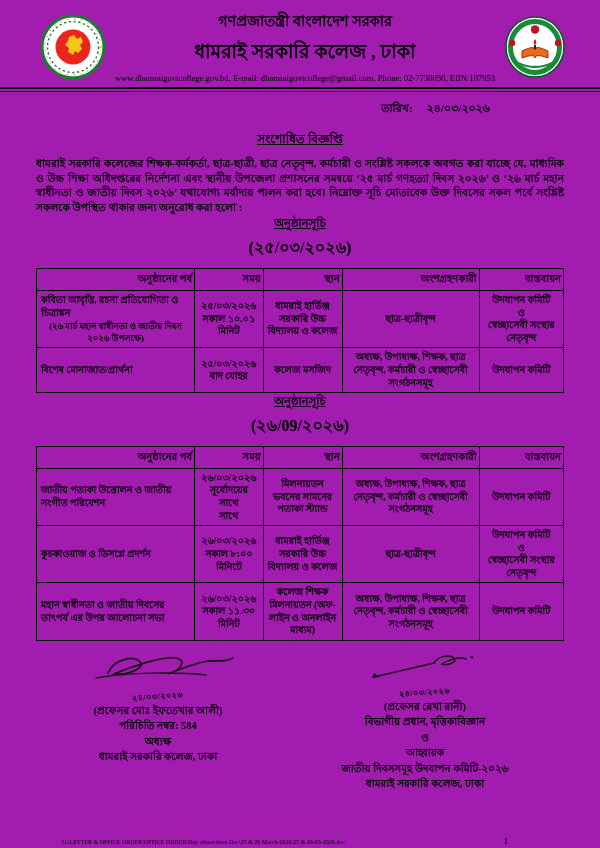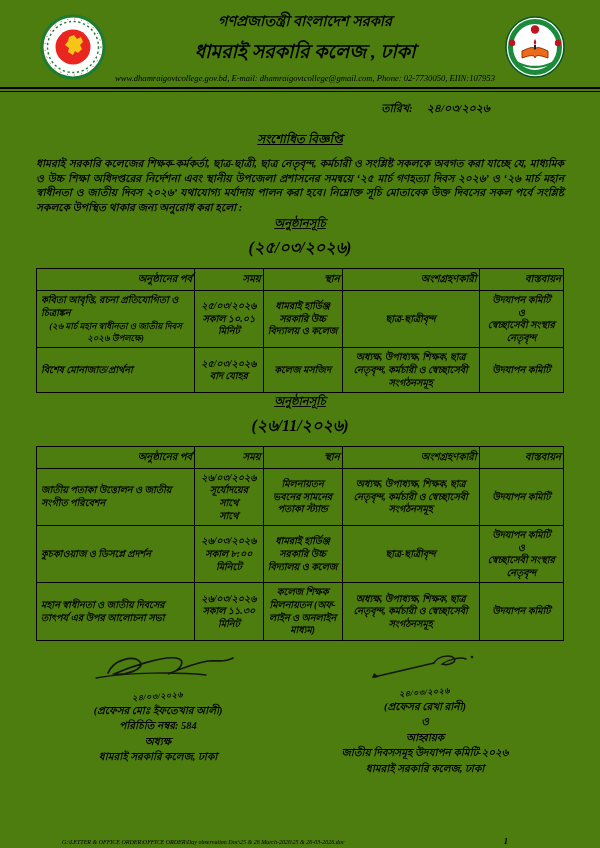--- a/index.html
+++ b/index.html
@@ -1,18 +1,18 @@
 <!DOCTYPE html>
 <html><head>
 <meta charset="utf-8">
 <style>
   html,body{margin:0;padding:0;background:#fff;}
   .page{
-    width:600px;height:848px;position:relative;background:#4d7c0f;color:#000;
-    font-family:"Liberation Serif","DejaVu Serif",serif;overflow:hidden;font-style:italic;
+    width:600px;height:848px;position:relative;background:#a21caf;color:#000;
+    font-family:"Liberation Serif","DejaVu Serif",serif;overflow:hidden;
   }
   
   .hdr{display:flex;align-items:center;justify-content:space-between;padding:10px 34px 2px 40px;}
   .hdr-center{flex:1;text-align:center;padding:0 6px;}
   .govt-title{font-size:14.5px;font-weight:700;}
   .college-name{font-size:19px;font-weight:700;margin-top:3px;}
   .contact-line{font-size:8.6px;margin-top:4px;font-family:"Liberation Serif",serif;}
   .logo{width:66px;height:66px;flex:0 0 auto;}
   .double-rule{height:2px;border-top:2.4px solid #000;border-bottom:1.2px solid #000;margin:2px 0 0 0;}
   
@@ -143,21 +143,21 @@
           <td class="c">কলেজ মসজিদ</td>
           <td class="c">অধ্যক্ষ, উপাধ্যক্ষ, শিক্ষক, ছাত্র নেতৃবৃন্দ, কর্মচারী ও স্বেচ্ছাসেবী সংগঠনসমূহ</td>
           <td class="c">উদযাপন কমিটি</td>
         </tr>
       </tbody>
     </table>
 
     <div class="sched-head">
       <span class="u">অনুষ্ঠানসূচি</span>
     </div>
-    <div class="sched-date">(২৬/11/২০২৬)</div>
+    <div class="sched-date">(২৬/09/২০২৬)</div>
 
     <table class="sched">
       <colgroup>
           <col style="width:30%">
           <col style="width:13%">
           <col style="width:15%">
           <col style="width:26%">
           <col style="width:16%">
         </colgroup>
       <thead>
@@ -218,20 +218,21 @@
 
     <div class="sign-block right">
       <svg class="sig-img" viewBox="0 0 130 30" width="130" height="30">
         <path d="M14,26 L74,12" fill="none" stroke="#151515" stroke-width="1.6" stroke-linecap="round"></path>
         <path d="M12,27 l7,-1 -5,-4 z" fill="#151515"></path>
         <path d="M74,12 C78,5 90,3 94,7 C98,11 88,15 82,13 C88,9 100,5 106,8" fill="none" stroke="#151515" stroke-width="1.5" stroke-linecap="round"></path>
         <circle cx="112" cy="6" r="1.3" fill="#151515"></circle>
       </svg>
       <span class="sig-date">২৪/০৩/২০২৬</span>
       <div class="sig-line">(প্রফেসর রেখা রানী)</div>
+      <div class="sig-line">বিভাগীয় প্রধান, মৃত্তিকাবিজ্ঞান</div>
       <div class="sig-line">ও</div>
       <div class="sig-line">আহ্বায়ক</div>
       <div class="sig-line">জাতীয় দিবসসমূহ উদযাপন কমিটি-২০২৬</div>
       <div class="sig-line">ধামরাই সরকারি কলেজ, ঢাকা</div>
     </div>
   </div>
 
   <div class="footer-path">G:\LETTER &amp; OFFICE ORDER\OFFICE ORDER\Day observation Doc\25 &amp; 26 March-2026\25 &amp; 26-03-2026.doc</div>
   <div class="footer-page">1</div>
 

